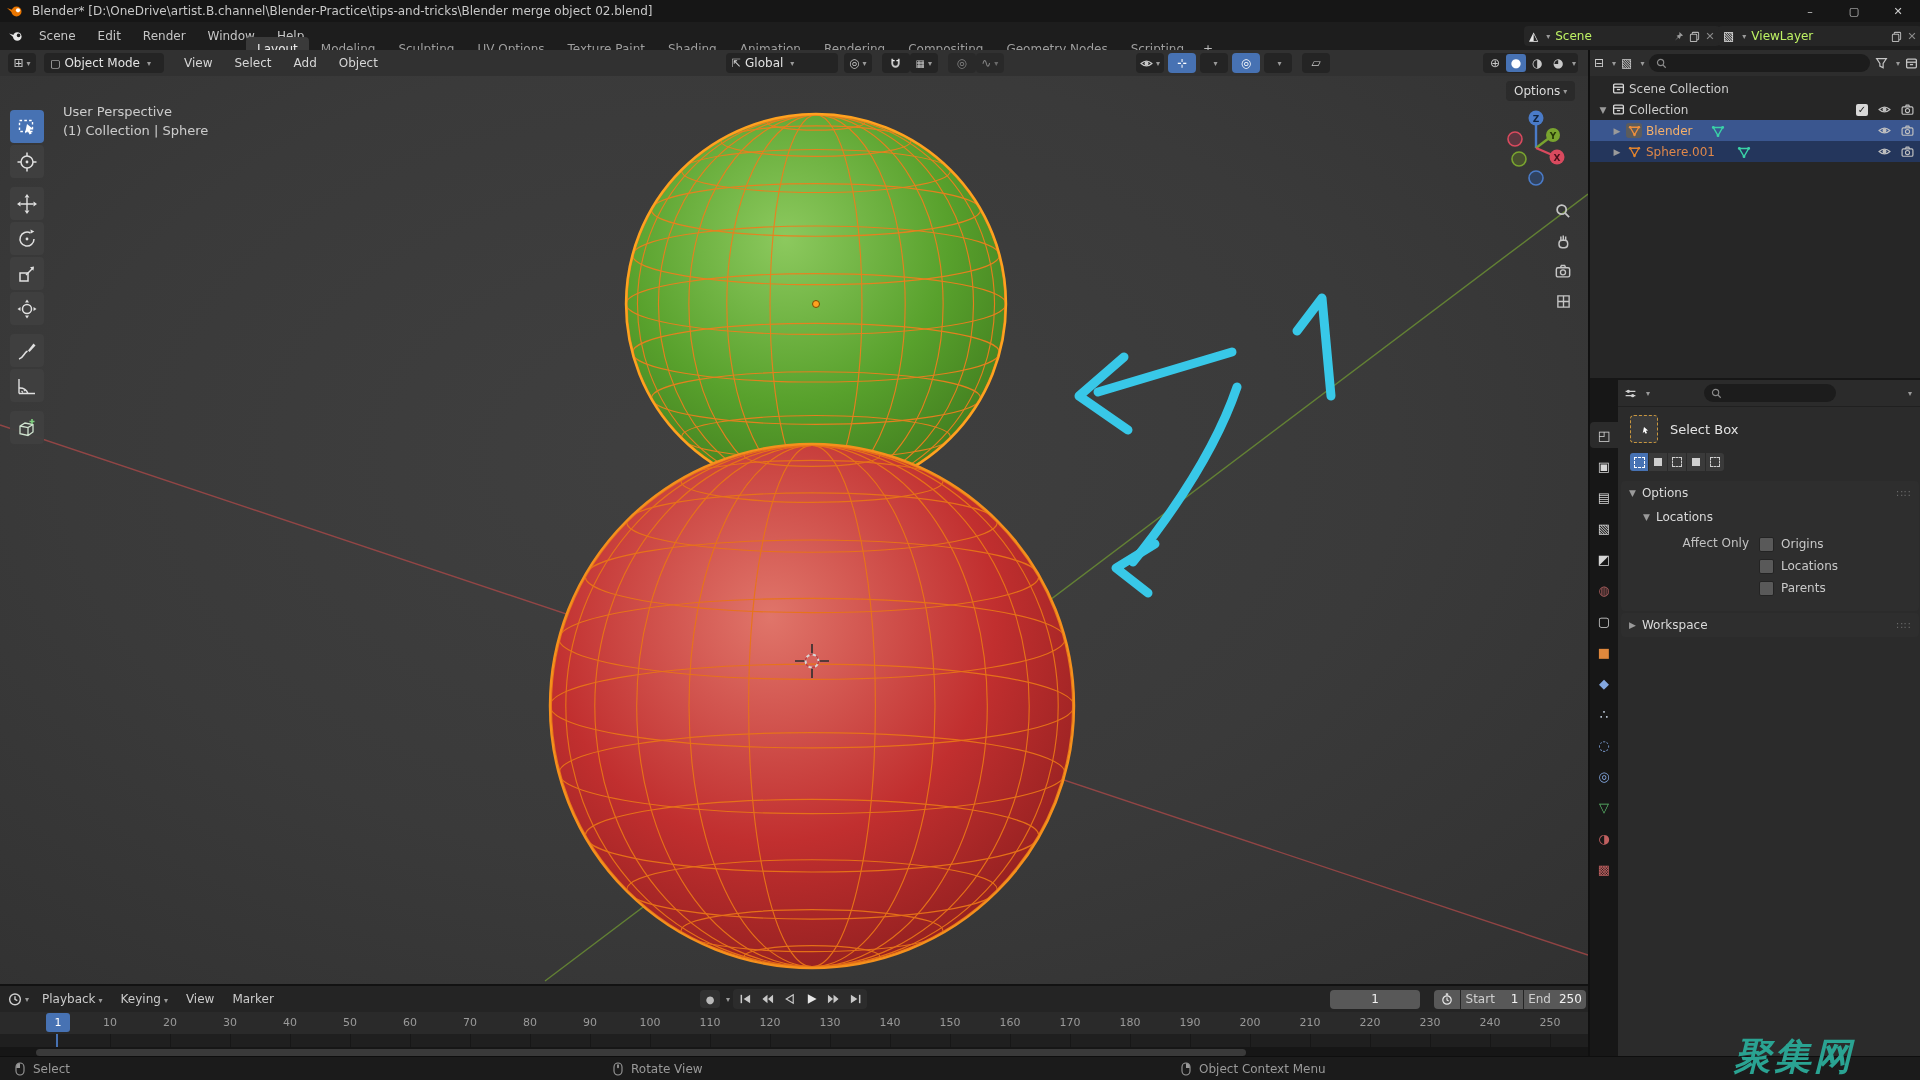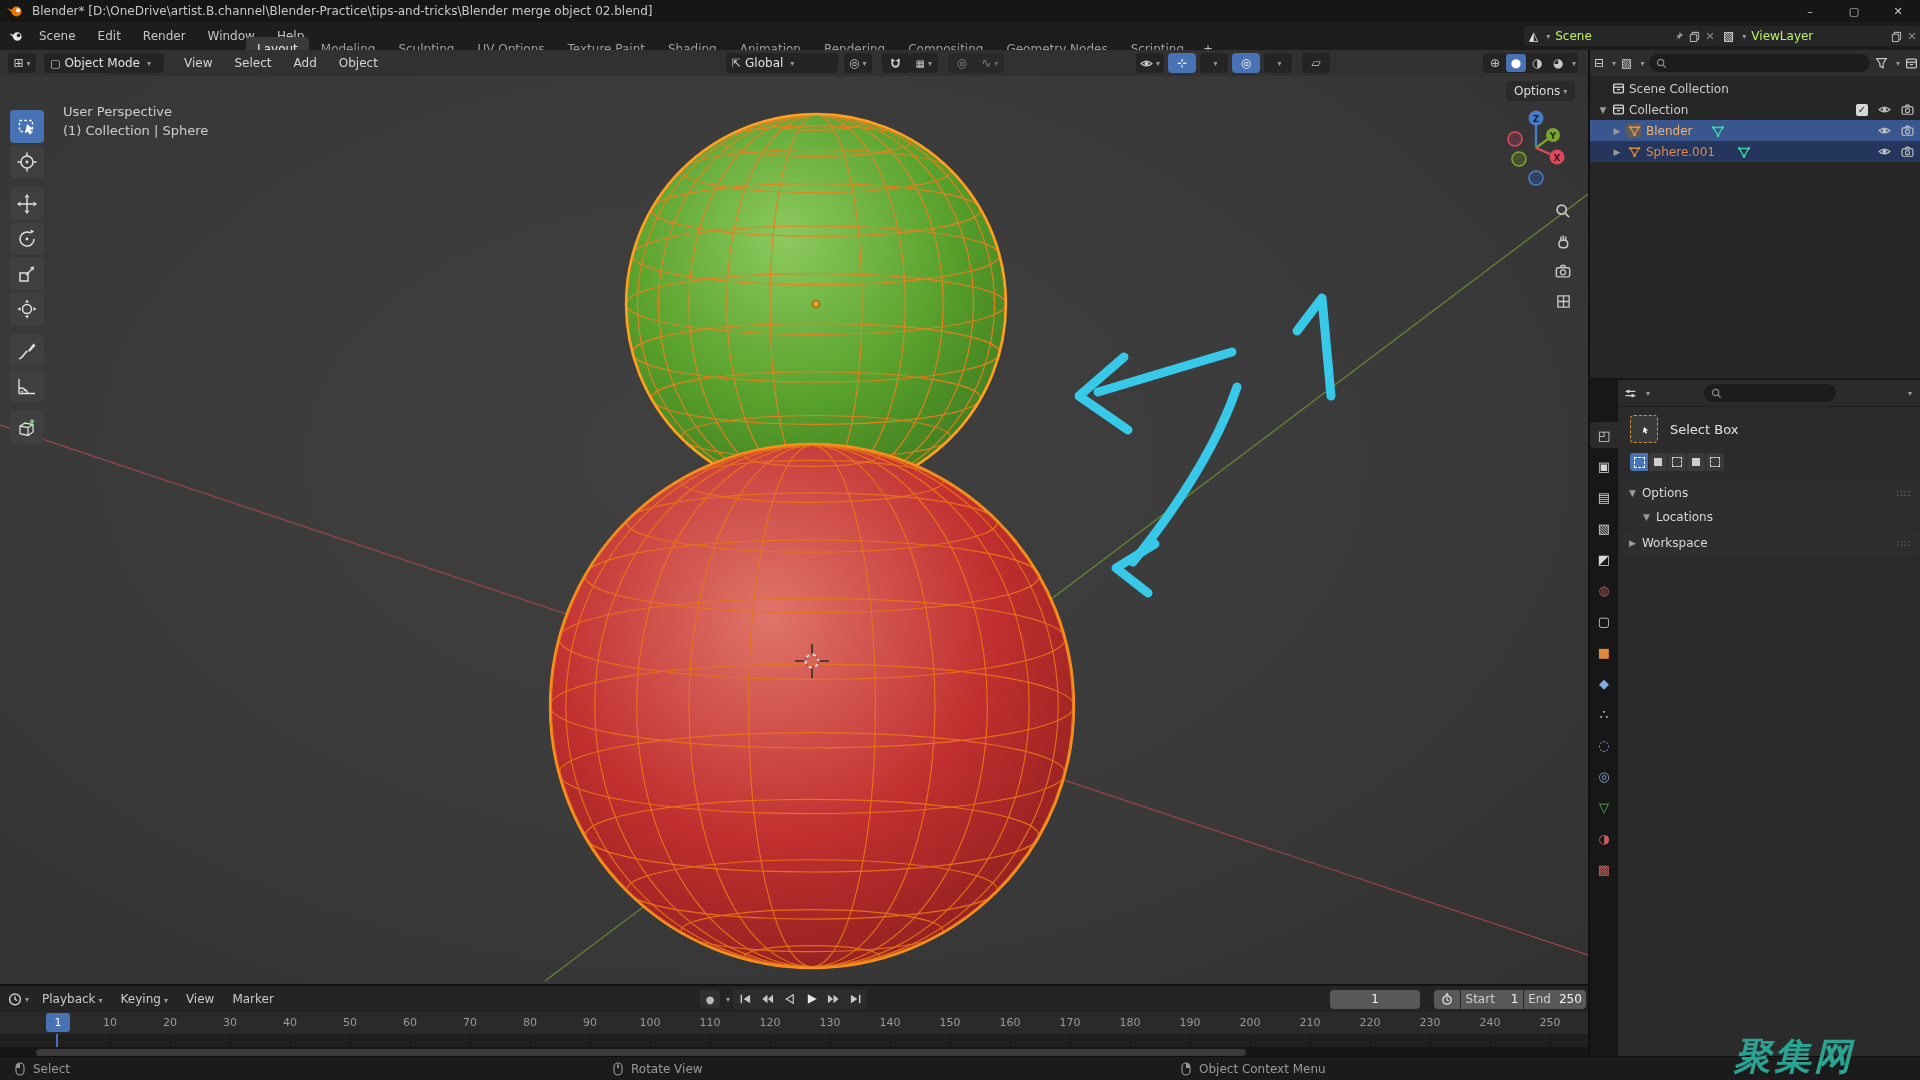--- a/index.html
+++ b/index.html
@@ -717,20 +717,37 @@
         <div class="panel">
           <div class="panel-h">
             <span class="chev">▼</span>
             <span>Options</span>
             <span class="grip">∷∷</span>
           </div>
           <div class="panel-h" style="padding-left:22px">
             <span class="chev">▼</span>
             <span>Locations</span>
           </div>
+          <div style="display:flex;padding:4px 10px 12px 10px">
+            <div style="width:118px;text-align:right;padding-top:3px;color:#c2c2c2">Affect Only</div>
+            <div style="margin-left:10px">
+              <div class="cbrow">
+                  <span class="cbx"></span>
+                  <span class="cblabel">Origins</span>
+                </div>
+              <div class="cbrow">
+                  <span class="cbx"></span>
+                  <span class="cblabel">Locations</span>
+                </div>
+              <div class="cbrow">
+                  <span class="cbx"></span>
+                  <span class="cblabel">Parents</span>
+                </div>
+            </div>
+          </div>
         </div>
 
         <div class="panel">
           <div class="panel-h">
             <span class="chev">▶</span>
             <span>Workspace</span>
             <span class="grip">∷∷</span>
           </div>
         </div>
       </div>

